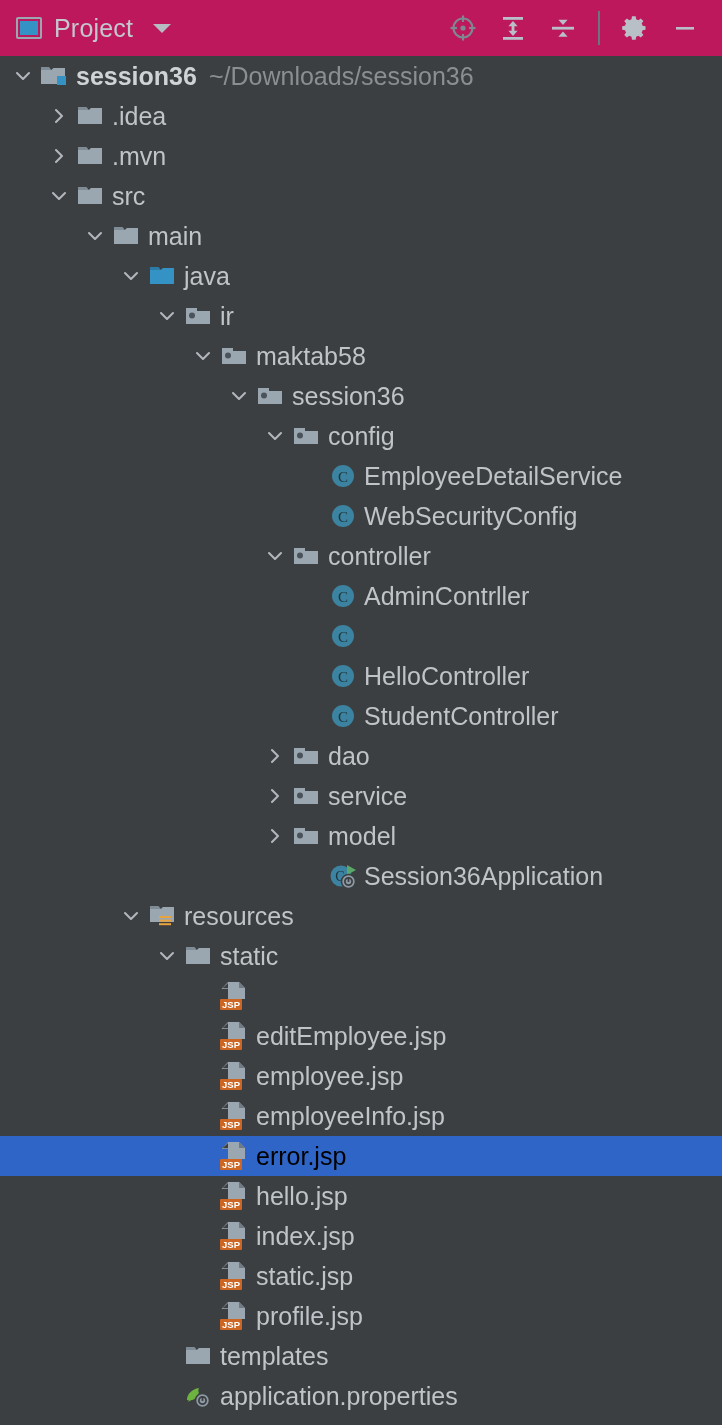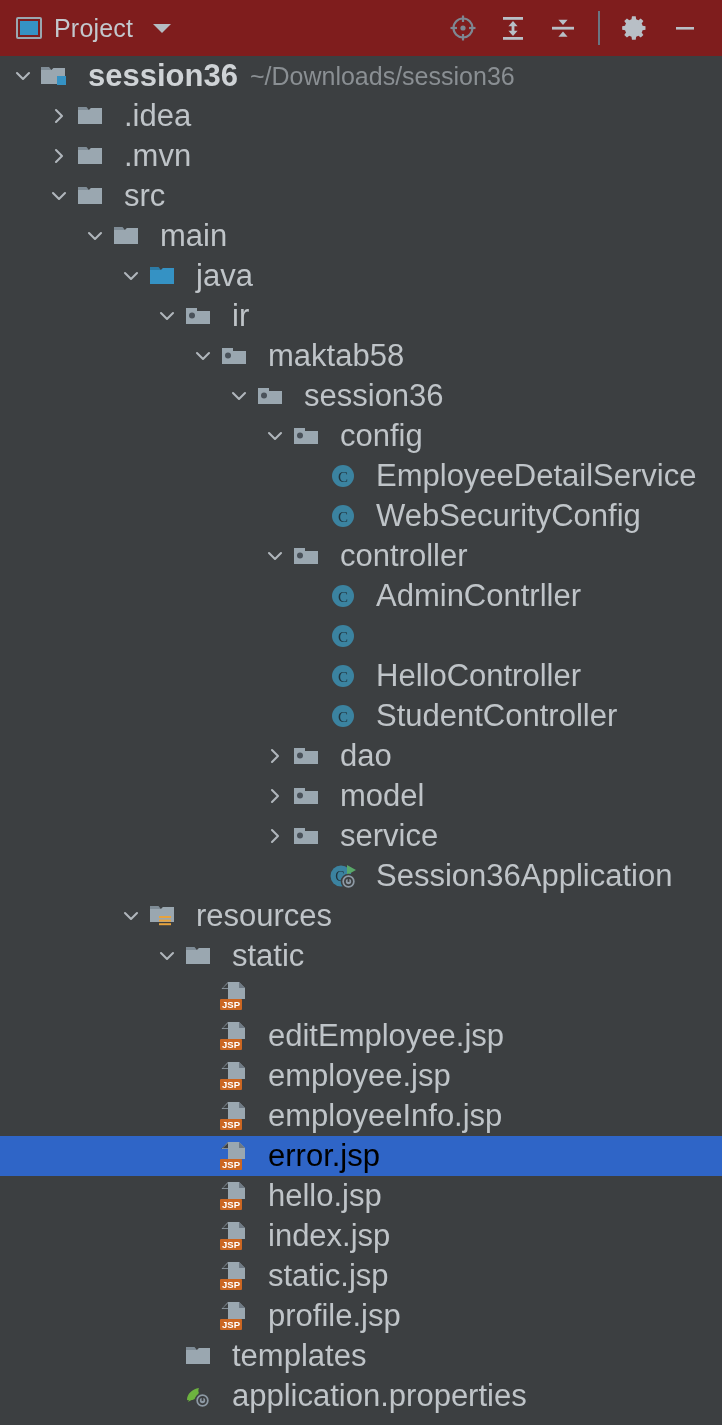--- a/index.html
+++ b/index.html
@@ -6,21 +6,21 @@
   html, body {
     width: 722px; height: 1425px;
     background: #3c3f41;
     font-family: "Liberation Sans", sans-serif;
     overflow: hidden;
   }
 
   
   .toolwindow-header {
     height: 56px;
-    background: #7f1d1d;
+    background: #be185d;
     display: flex;
     align-items: center;
     padding: 0 12px 0 16px;
     position: relative;
   }
   .tw-title-group {
     display: flex;
     align-items: center;
     gap: 12px;
     cursor: default;
@@ -99,25 +99,24 @@
     flex: 0 0 auto;
     width: 34px; height: 40px;
     display: flex;
     align-items: center;
     justify-content: center;
     position: relative;
   }
   .ico svg { display: block; }
 
   .label {
-    font-size: 31px;
+    font-size: 25px;
     color: #bfc4c8;
     line-height: 40px;
     padding-left: 4px;
-    margin-left: 12px;
   }
   .row.selected .label { color: #000000; }
   .label.bold { font-weight: bold; color: #cfd3d6; }
   .path {
     font-size: 25px;
     color: #8a8f93;
     line-height: 40px;
     padding-left: 12px;
   }
 </style>
@@ -444,37 +443,37 @@
       <polyline points="7,4 13,10 7,16" fill="none" stroke="#b0b6bb" stroke-width="2.1" stroke-linecap="round" stroke-linejoin="round"></polyline>
         </svg>
       </span>
       <span class="ico">
         <svg width="30" height="26" viewBox="0 0 30 26">
         <path fill="#7f8c96" d="M2 5h10v3h14v13H2z"></path>
         <path fill="#9aa7b0" d="M2 5h11v3h13v13H2z"></path>
         <circle cx="8" cy="12.5" r="3" fill="#4a525a"></circle>
       </svg>
       </span>
+      <span class="label">service</span>
+    </div>
+    <div class="row">
+      <span class="indent" style="width: 260px;"></span>
+      <span class="twisty">
+        <svg width="20" height="20" viewBox="0 0 20 20">
+      <polyline points="7,4 13,10 7,16" fill="none" stroke="#b0b6bb" stroke-width="2.1" stroke-linecap="round" stroke-linejoin="round"></polyline>
+        </svg>
+      </span>
+      <span class="ico">
+        <svg width="30" height="26" viewBox="0 0 30 26">
+        <path fill="#7f8c96" d="M2 5h10v3h14v13H2z"></path>
+        <path fill="#9aa7b0" d="M2 5h11v3h13v13H2z"></path>
+        <circle cx="8" cy="12.5" r="3" fill="#4a525a"></circle>
+      </svg>
+      </span>
       <span class="label">model</span>
-    </div>
-    <div class="row">
-      <span class="indent" style="width: 260px;"></span>
-      <span class="twisty">
-        <svg width="20" height="20" viewBox="0 0 20 20">
-      <polyline points="7,4 13,10 7,16" fill="none" stroke="#b0b6bb" stroke-width="2.1" stroke-linecap="round" stroke-linejoin="round"></polyline>
-        </svg>
-      </span>
-      <span class="ico">
-        <svg width="30" height="26" viewBox="0 0 30 26">
-        <path fill="#7f8c96" d="M2 5h10v3h14v13H2z"></path>
-        <path fill="#9aa7b0" d="M2 5h11v3h13v13H2z"></path>
-        <circle cx="8" cy="12.5" r="3" fill="#4a525a"></circle>
-      </svg>
-      </span>
-      <span class="label">service</span>
     </div>
     <div class="row">
       <span class="indent" style="width: 296px;"></span>
       <span class="twisty empty"></span>
       <span class="ico">
         <svg width="30" height="28" viewBox="0 0 30 28">
         <circle cx="13" cy="14" r="10.5" fill="#3b83a0"></circle>
         <text x="12" y="19" font-family="Liberation Serif, serif" font-size="14" fill="#20343e" text-anchor="middle">C</text>
         <polygon points="19,3 28,8 19,13" fill="#59a869"></polygon>
         <circle cx="20.5" cy="19.5" r="7" fill="#8d99a4" stroke="#3c3f41" stroke-width="1.6"></circle>

